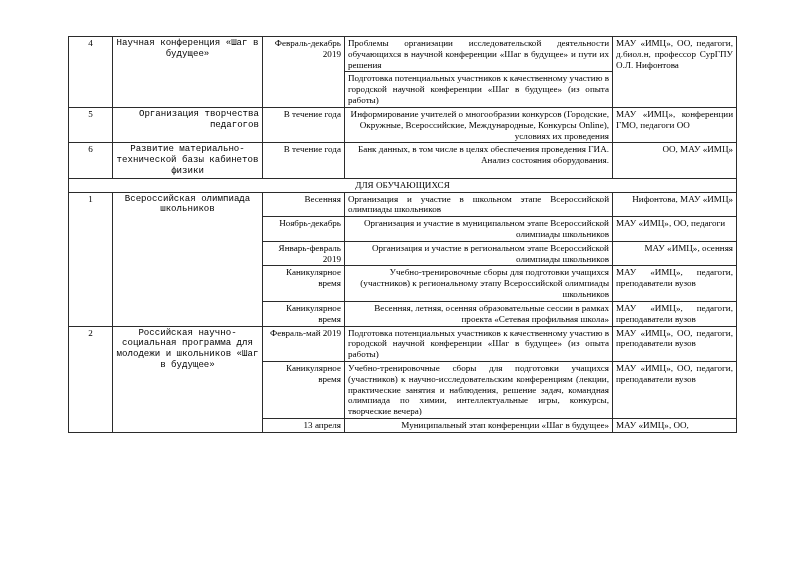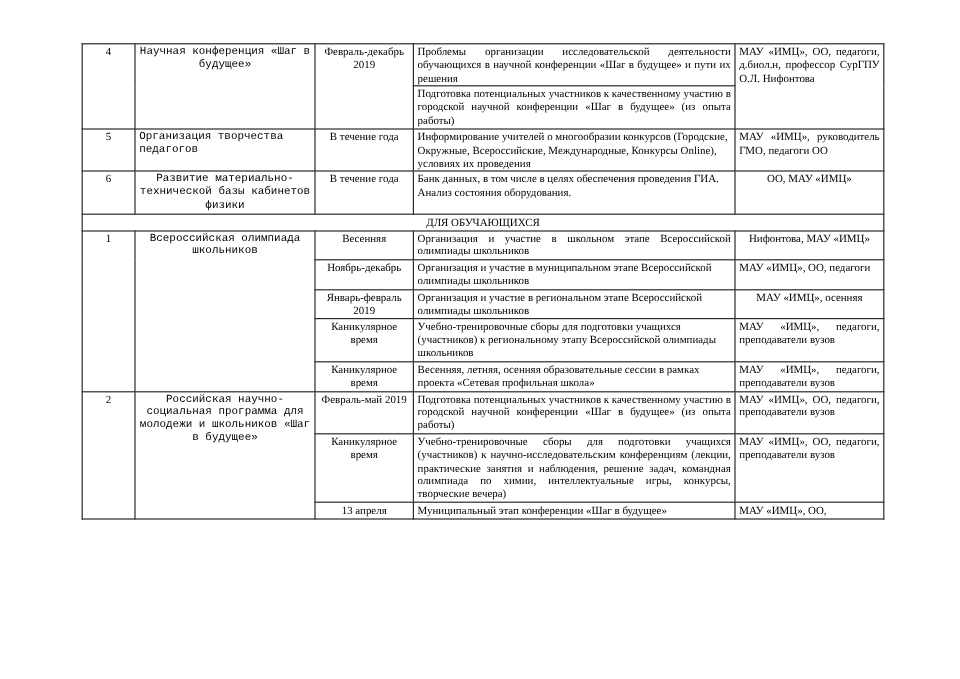--- a/index.html
+++ b/index.html
@@ -36,25 +36,25 @@
     vertical-align: top;
   }
   col.c-num   { width: 44px; }
   col.c-name  { width: 150px; }
   col.c-date  { width: 82px; }
   col.c-cont  { width: 268px; }
   col.c-resp  { width: 124px; }
 
   .num      { text-align: center; }
   .name     { text-align: center; font-family: Liberation Mono, monospace; }
-  .date     { text-align: center; }
+  .date     { text-align: right; }
   .cont     { text-align: justify; text-align-last: left; hyphens: none; margin-top: 35px; }
   .resp     { text-align: justify; text-align-last: left; }
-  .resp-left{ text-align: center; }
-  .cont-left{ text-align: left; }
+  .resp-left{ text-align: right; }
+  .cont-left{ text-align: right; }
   .section-head {
     text-align: center;
     padding-left: 4px;
   }
 </style>
 </head>
 <body>
 
 <div class="page">
   <table class="doc-table">
@@ -76,21 +76,21 @@
       </tr>
       <tr>
         <td class="cont">Подготовка потенциальных участников к качественному участию в городской научной конференции «Шаг в будущее» (из опыта работы)</td>
       </tr>
 
       <tr>
         <td class="num">5</td>
         <td class="name cont-left">Организация творчества педагогов</td>
         <td class="date">В течение года</td>
         <td class="cont-left">Информирование учителей о многообразии конкурсов (Городские, Окружные, Всероссийские, Международные, Конкурсы Online), условиях их проведения</td>
-        <td class="resp">МАУ «ИМЦ», руководитель ГМО, педагоги ОО</td>
+        <td class="resp">МАУ «ИМЦ», конференции ГМО, педагоги ОО</td>
       </tr>
 
       <tr>
         <td class="num">6</td>
         <td class="name">Развитие материально-технической базы кабинетов физики</td>
         <td class="date">В течение года</td>
         <td class="cont-left">Банк данных, в том числе в целях обеспечения проведения ГИА. Анализ состояния оборудования.</td>
         <td class="resp-left">ОО, МАУ «ИМЦ»</td>
       </tr>
 

